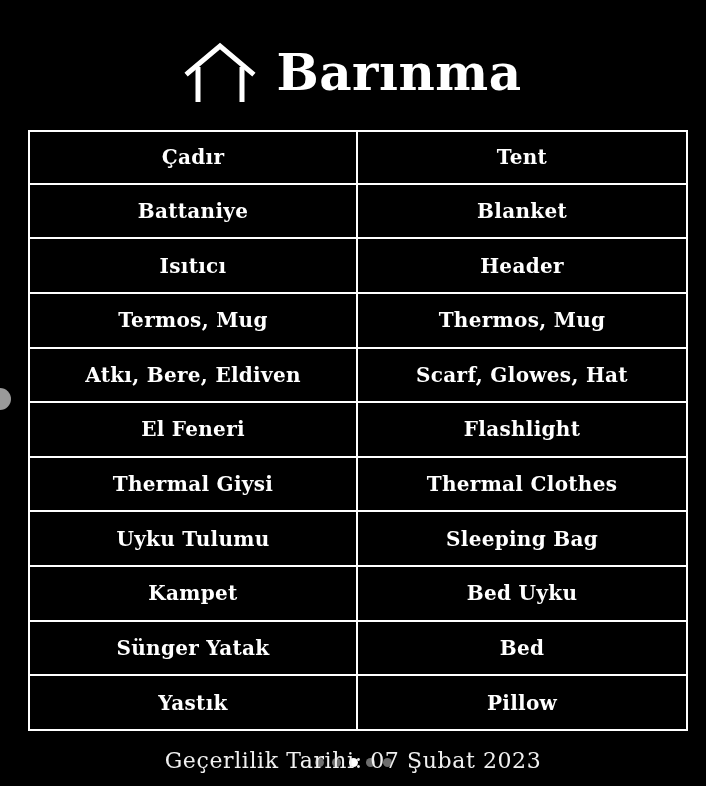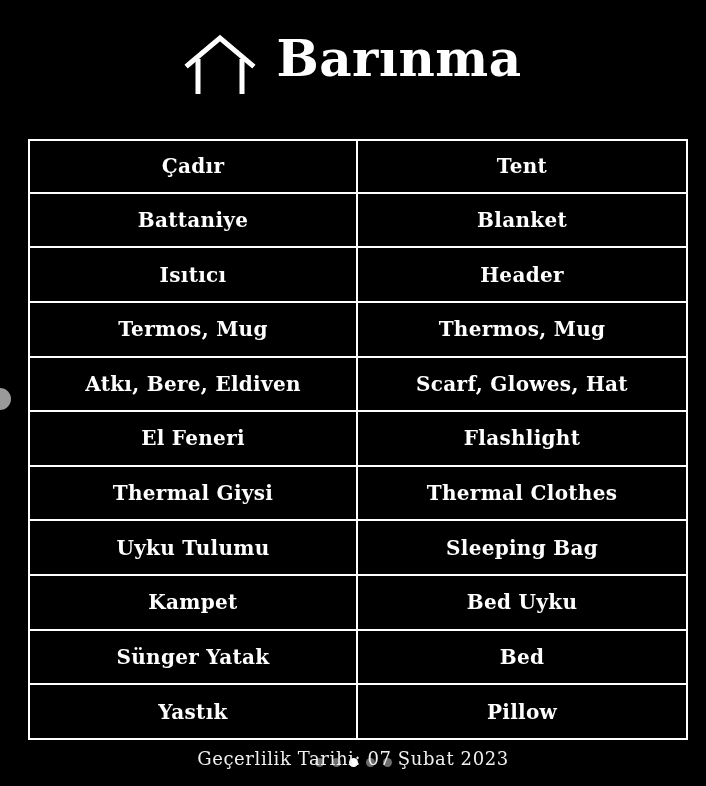--- a/index.html
+++ b/index.html
@@ -26,20 +26,21 @@
   }
 
   
   .header {
     position: absolute;
     left: 0;
     top: 34px;
     width: 706px;
     height: 78px;
     display: flex;
+    align-items: center;
     justify-content: center;
     gap: 20px;
   }
   .house-icon {
     display: block;
     width: 72px;
     height: 62px;
     flex: 0 0 auto;
   }
   .header-title {
@@ -59,21 +60,20 @@
     top: 130px;
     width: 660px;
     height: 601px;
   }
   .vocab-table {
     width: 100%;
     height: 100%;
     border-collapse: separate;
     border-spacing: 0;
     table-layout: fixed;
-    margin-top: 9px;
   }
   .vocab-table td {
     width: 50%;
     height: 54.6px;
     text-align: center;
     vertical-align: middle;
     color: #ffffff;
     background: #000000;
     font-family: "DejaVu Serif", "Liberation Serif", serif;
     font-weight: 700;
@@ -123,21 +123,21 @@
     background: #ffffff;
   }
   .footer-text {
     position: absolute;
     left: 0;
     top: 0;
     width: 706px;
     text-align: center;
     font-family: "DejaVu Serif", "Liberation Serif", serif;
     font-weight: 400;
-    font-size: 18px;
+    font-size: 22px;
     letter-spacing: 0.6px;
     color: #f0f0f0;
     z-index: 2;
     white-space: nowrap;
   }
 
   
   .nav-prev {
     position: absolute;
     left: -11px;

